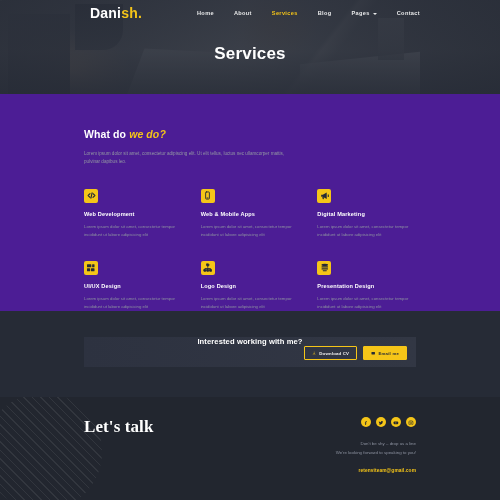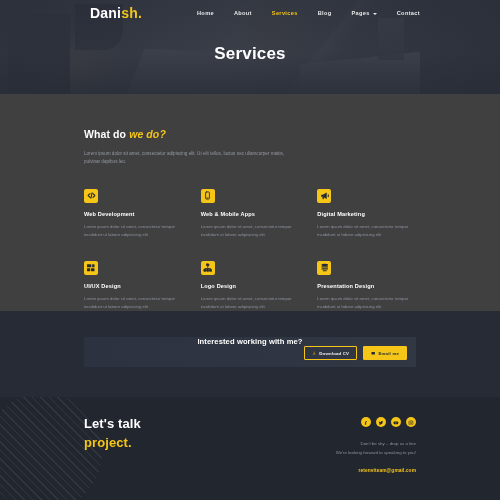--- a/index.html
+++ b/index.html
@@ -95,21 +95,21 @@
   }
   .hero-title {
     position:absolute; left:0; right:0; top:44px;
     text-align:center;
     font-size:17px; font-weight:bold; letter-spacing:.2px;
     z-index:5;
   }
 
   
   .services {
-    background:#404040;
+    background:#4c1d95;
     padding:34px 0 0 0;
   }
   .wrap { width:332px; margin:0 auto; }
   .sec-title {
     font-size:10.5px; font-weight:bold; letter-spacing:.1px;
   }
   .sec-title .em { color:#f5c518; font-style:italic; }
   .sec-desc {
     margin-top:10px;
     font-size:4.6px; line-height:1.85;
@@ -174,21 +174,21 @@
     position:absolute; left:-16px; top:-4px;
     width:118px; height:118px; border-radius:50%;
     background:repeating-linear-gradient(45deg, rgba(255,255,255,.075) 0 1px, rgba(255,255,255,0) 1px 6px);
   }
   .footer-inner {
     position:relative; z-index:2;
     width:332px; margin:0 auto;
     display:flex; padding-top:18px;
   }
   .talk {
-    font-size:13px; font-weight:bold; line-height:1.42; letter-spacing:.1px;
+    font-size:17px; font-weight:bold; line-height:1.42; letter-spacing:.1px;font-family:Liberation Serif, serif;
   }
   .talk .y { color:#f5c518; }
   .foot-right {
     margin-left:auto; text-align:right; padding-top:2px;
   }
   .socials { display:flex; gap:5px; justify-content:flex-end; }
   .soc {
     width:10px; height:10px; border-radius:50%;
     background:#f5c518; color:#22262f;
     display:flex; align-items:center; justify-content:center;
@@ -350,21 +350,20 @@
       </div>
     </div>
   </section>
 
   <footer class="footer">
     <div class="stripes"></div>
 
     <div class="footer-inner">
       <div class="talk">
         <div>Let's talk</div>
-        <div class="y">project.</div>
       </div>
 
       <div class="foot-right">
         <div class="socials">
           <div class="soc">
             <svg width="5.5" height="5.5" viewBox="0 0 24 24" fill="#22262f">
                 <path d="M14.5 8.5h2.3V5.6h-2.8c-2.6 0-4 1.6-4 4.2v1.9H8v3h2v7.3h3.3v-7.3h2.3l.4-3h-2.7v-1.6c0-.9.3-1.6 1.2-1.6z"></path>
               </svg>
           </div>
           <div class="soc">

